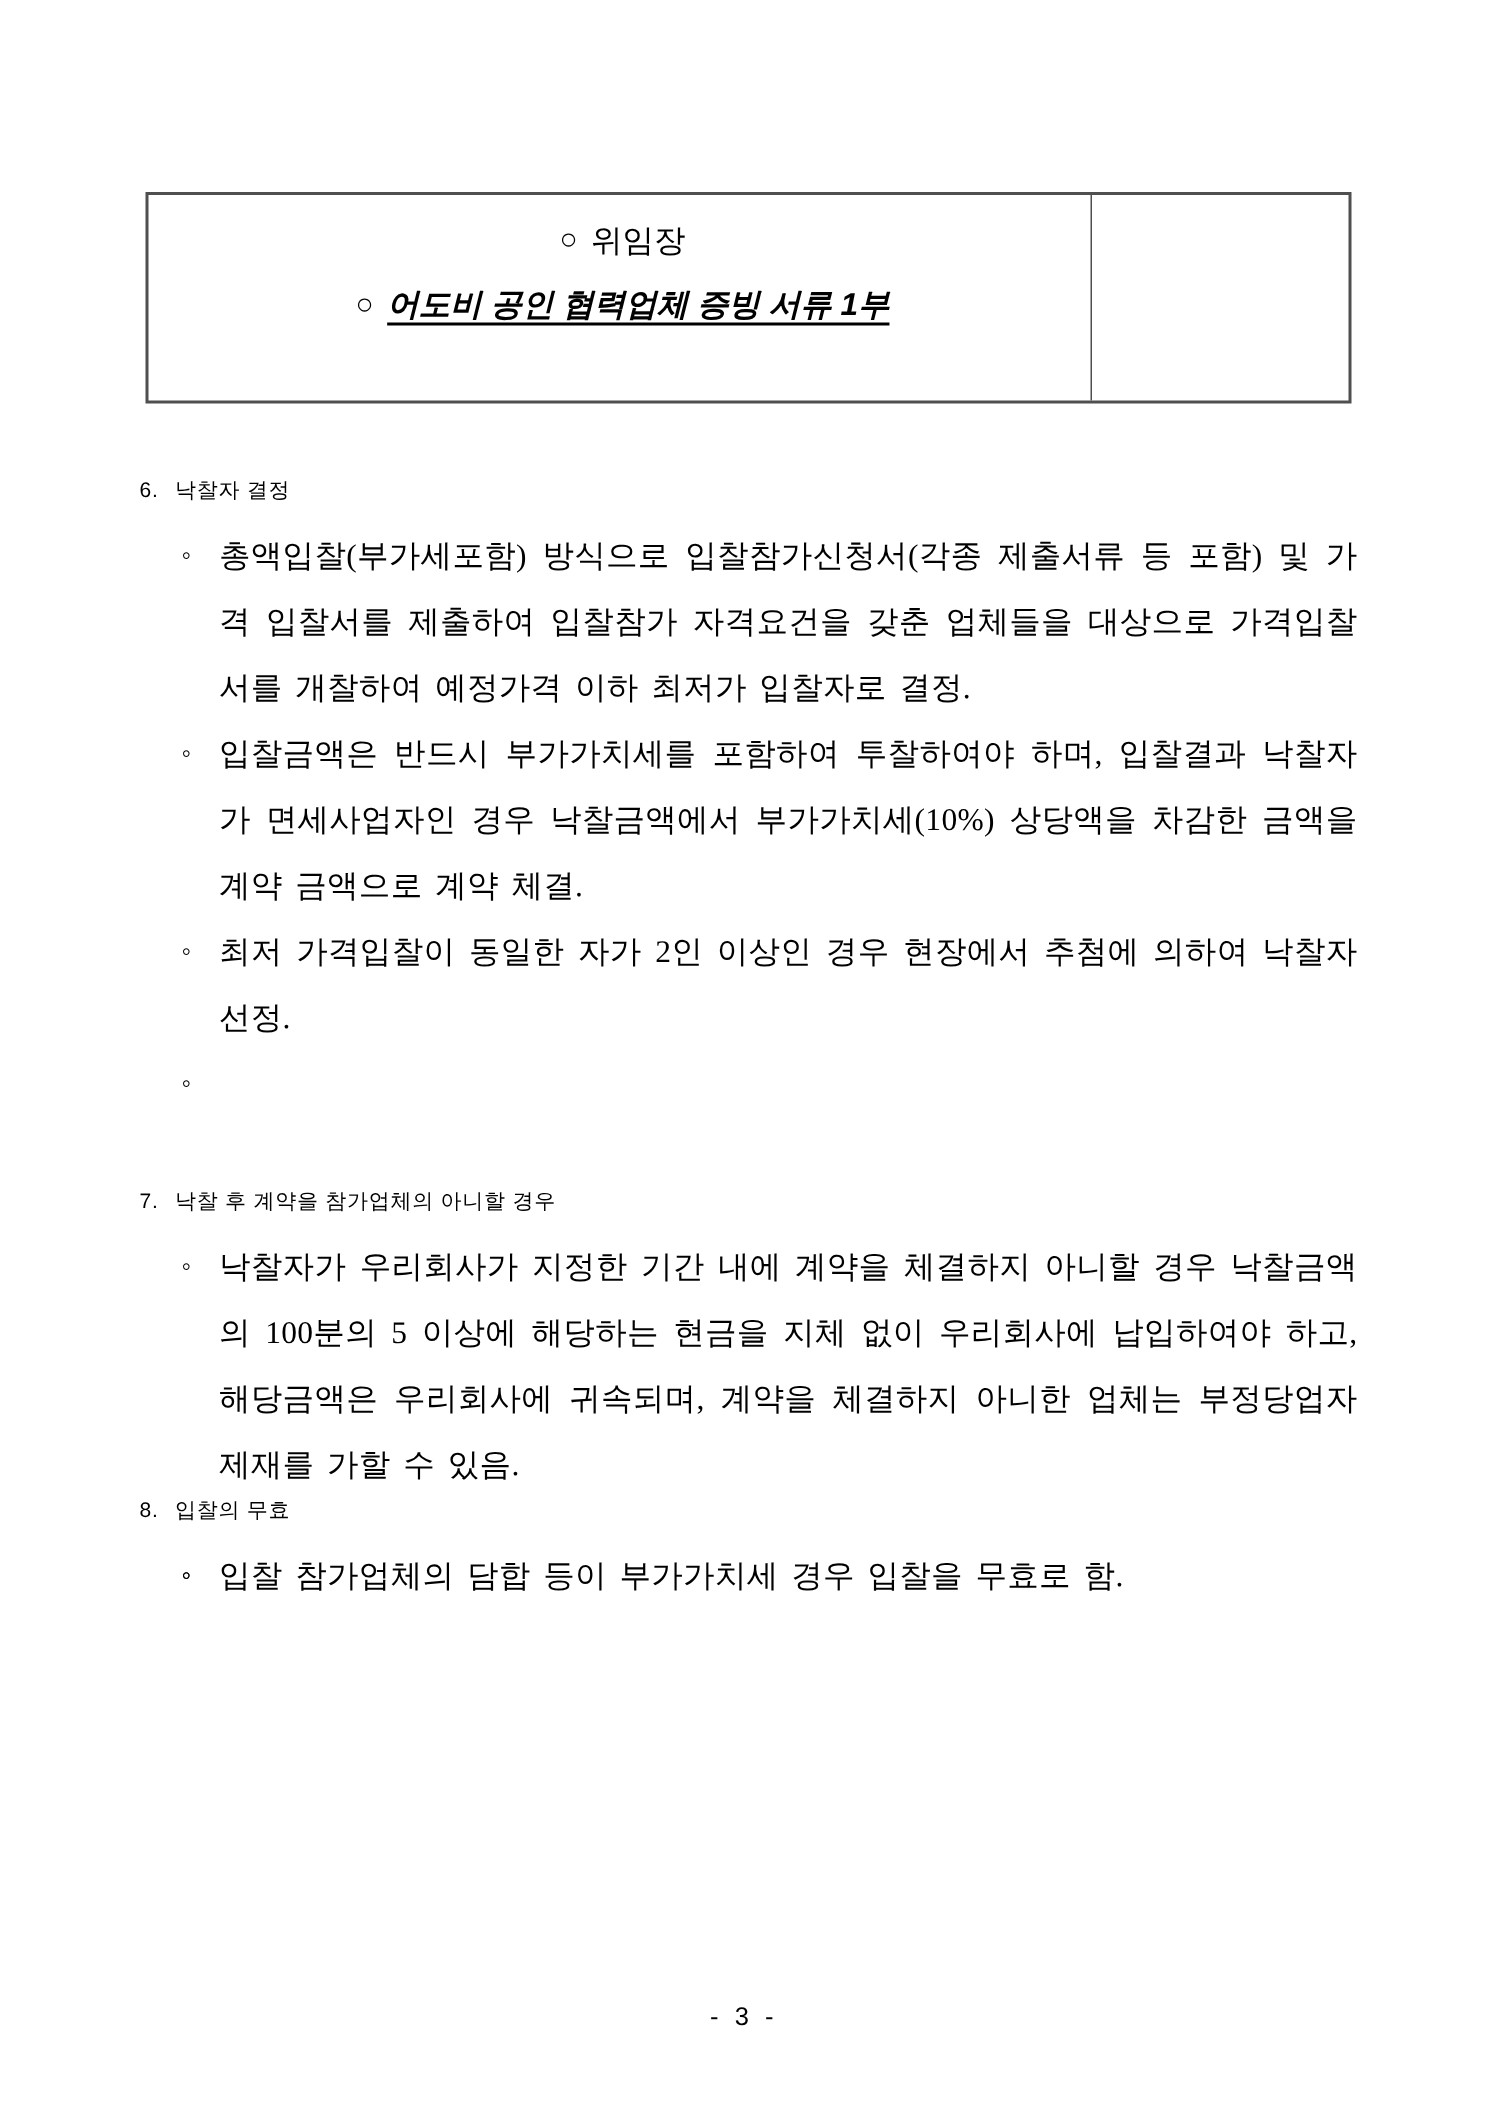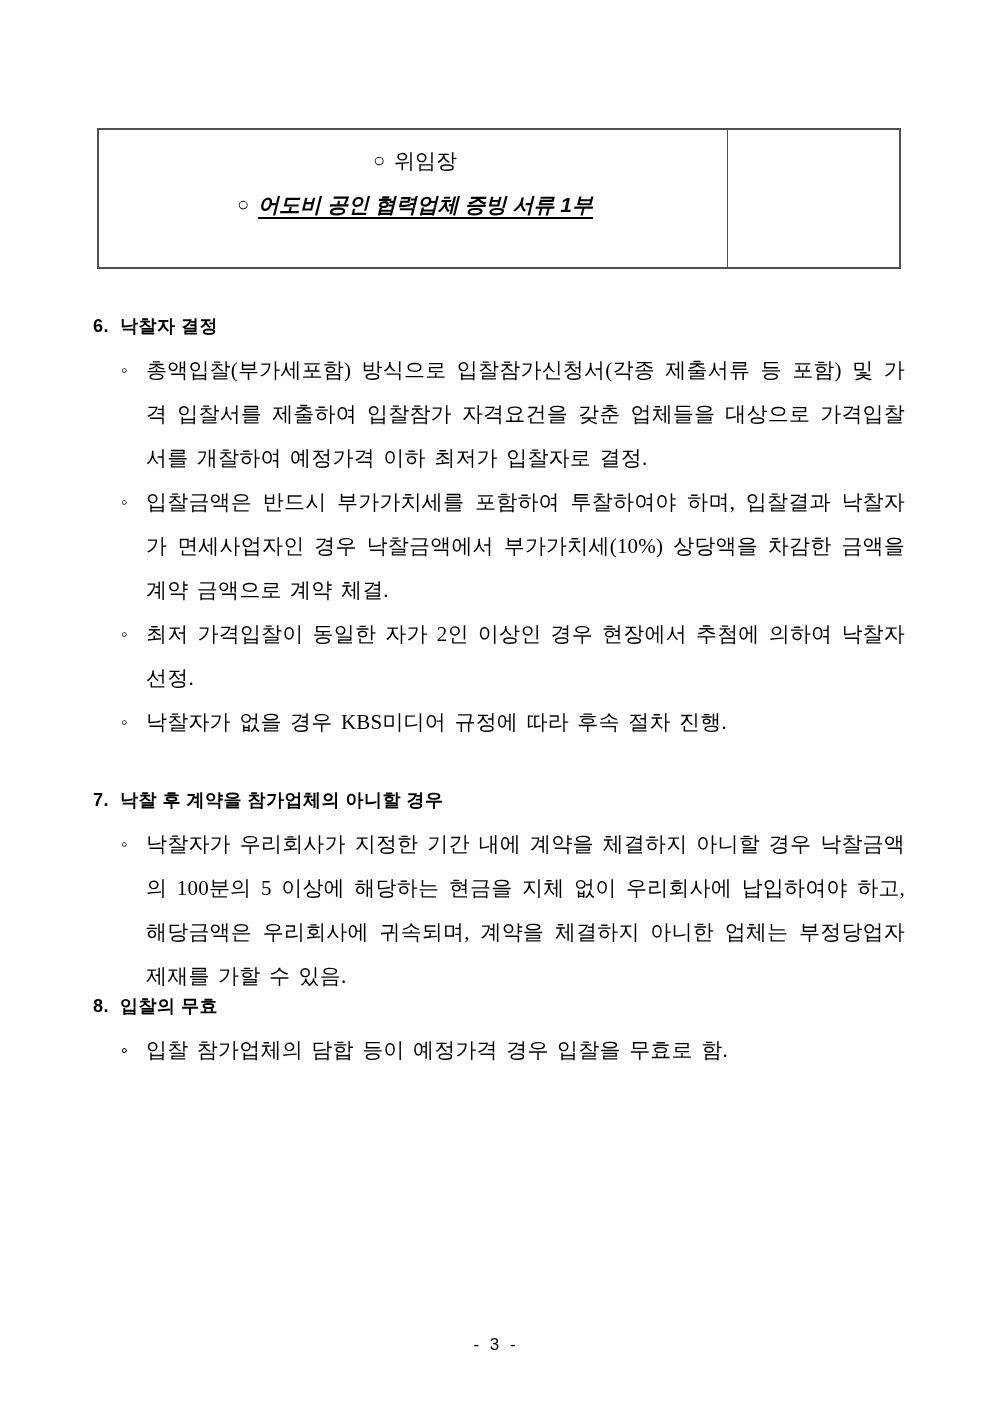--- a/index.html
+++ b/index.html
@@ -54,22 +54,22 @@
   .section {
     position: absolute;
     left: 93px;
     width: 812px;
   }
   .sec-6 { top: 304px; }
   .sec-7 { top: 778px; }
   .sec-8 { top: 984px; }
   .sec-heading {
     font-family: "Liberation Sans", "DejaVu Sans", sans-serif;
-    font-weight: 700;
-    font-size: 18px;
+    font-weight: 400;
+    font-size: 14px;
     line-height: 44px;
     letter-spacing: 0.5px;
   }
   .sec-heading .sec-num { display: inline-block; margin-right: 11px; }
   .sec-items { margin: 0; }
   .item {
     position: relative;
     padding-left: 53px;
     font-size: 21px;
     line-height: 44px;
@@ -121,21 +121,21 @@
       <div class="item">
         <span class="item-bullet">◦</span><span>총액입찰(부가세포함) 방식으로 입찰참가신청서(각종 제출서류 등 포함) 및 가격 입찰서를 제출하여 입찰참가 자격요건을 갖춘 업체들을 대상으로 가격입찰서를 개찰하여 예정가격 이하 최저가 입찰자로 결정.</span>
       </div>
       <div class="item">
         <span class="item-bullet">◦</span><span>입찰금액은 반드시 부가가치세를 포함하여 투찰하여야 하며, 입찰결과 낙찰자가 면세사업자인 경우 낙찰금액에서 부가가치세(10%) 상당액을 차감한 금액을 계약 금액으로 계약 체결.</span>
       </div>
       <div class="item">
         <span class="item-bullet">◦</span><span>최저 가격입찰이 동일한 자가 2인 이상인 경우 현장에서 추첨에 의하여 낙찰자 선정.</span>
       </div>
       <div class="item">
-        <span class="item-bullet">◦</span><span>낙찰자가 없을 경우 KBS미디어 규정에 따라 후속 절차 진행.</span>
+        <span class="item-bullet">◦</span>
       </div>
     </div>
   </div>
 
   <div class="section sec-7">
     <div class="sec-heading">
       <span class="sec-num">7.</span><span>낙찰 후 계약을 참가업체의 아니할 경우</span>
     </div>
     <div class="sec-items">
       <div class="item">
@@ -146,20 +146,20 @@
 
   <div class="section sec-8">
     <div class="sec-heading">
       <span class="sec-num">8.</span><span>입찰의 무효</span>
     </div>
     <div class="sec-items">
       <div class="item">
         <span class="item-bullet">◦</span>
       </div>
       <div class="item">
-        <span class="item-bullet">◦</span><span>입찰 참가업체의 담합 등이 예정가격 경우 입찰을 무효로 함.</span>
+        <span class="item-bullet">◦</span><span>입찰 참가업체의 담합 등이 부가가치세 경우 입찰을 무효로 함.</span>
       </div>
     </div>
   </div>
 
   <div class="footer">- 3 -</div>
 
 </div>
 
 </body></html>

